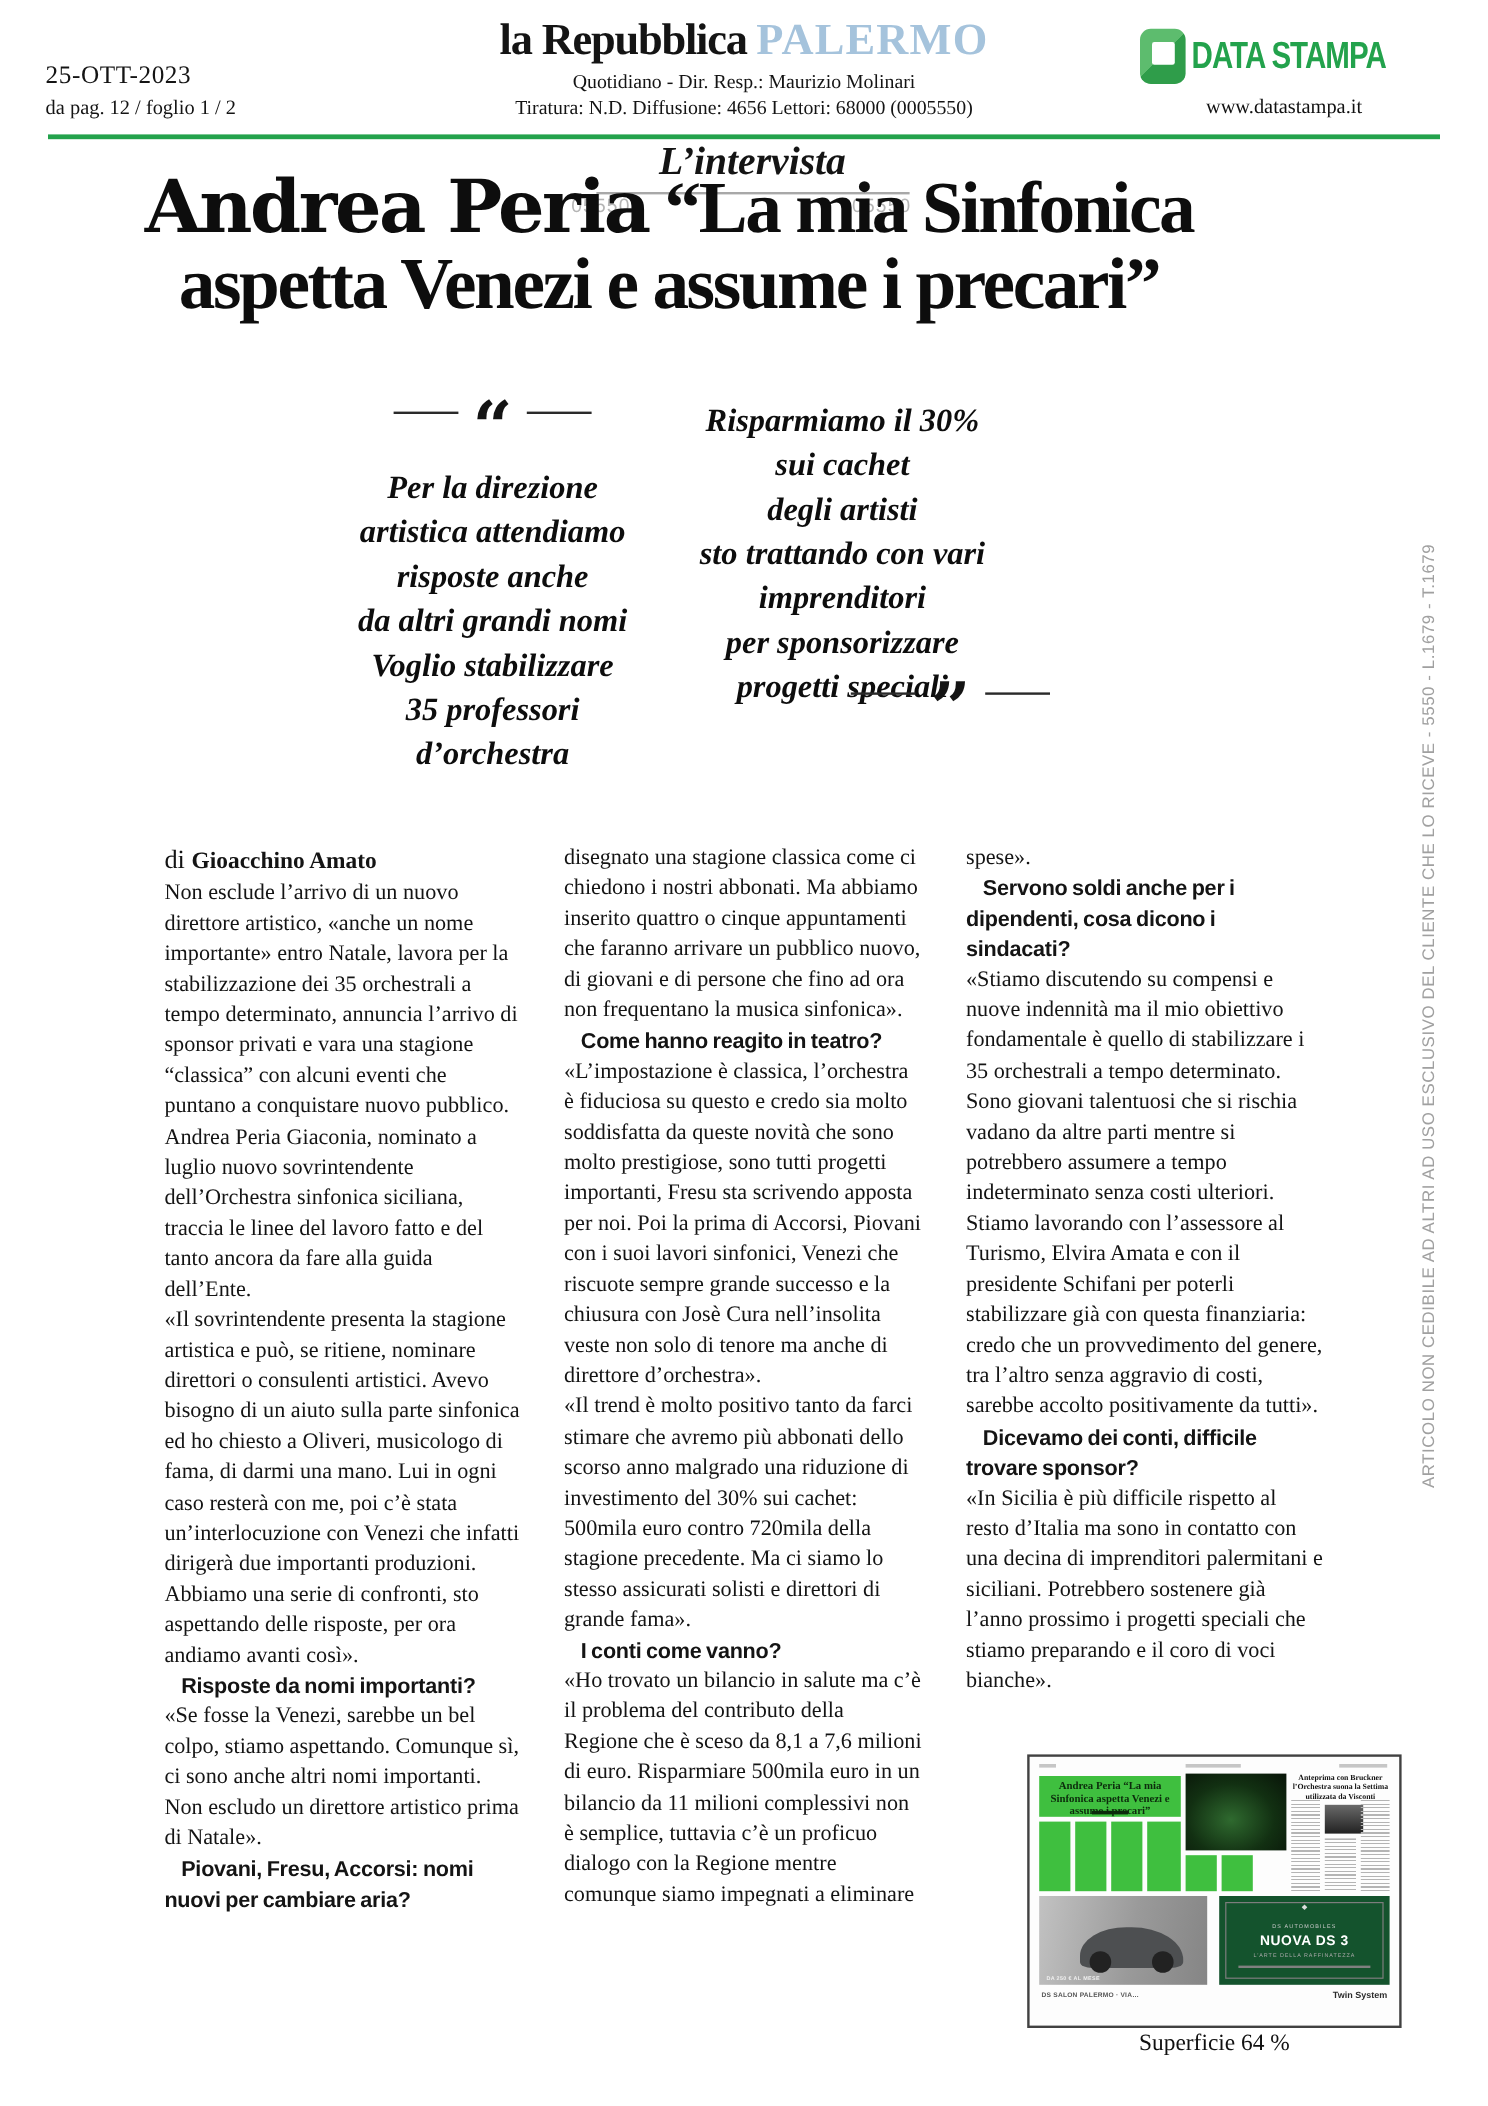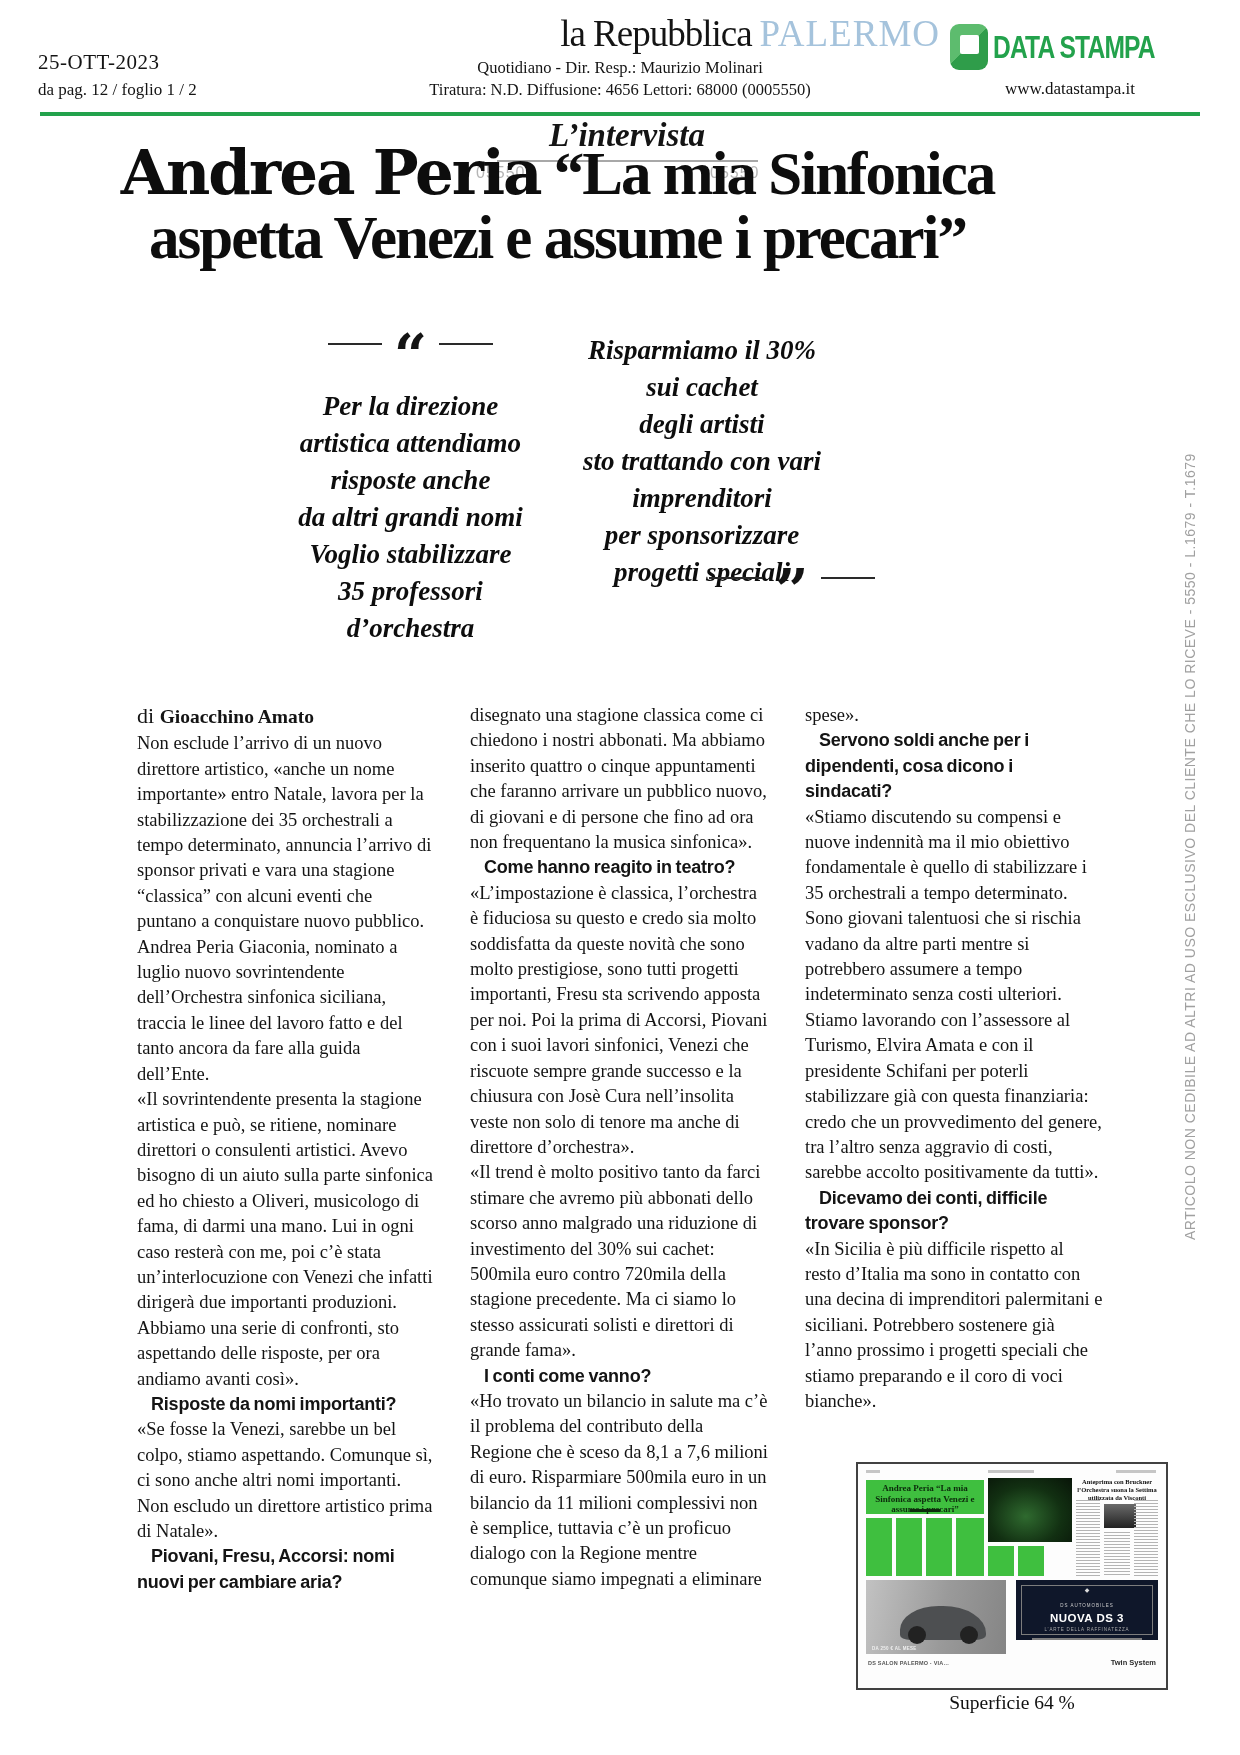--- a/index.html
+++ b/index.html
@@ -12,21 +12,21 @@
   }
   html,body{margin:0;padding:0;background:#ffffff;}
   #page{position:relative;width:1240px;height:1755px;background:#fff;overflow:hidden;
         font-family:"Liberation Serif",serif;color:var(--ink);}
 
   
   .hdr-left{position:absolute;left:38px;top:50px;}
   .hdr-date{font-size:21px;letter-spacing:.5px;}
   .hdr-page{font-size:17px;margin-top:5px;}
   .hdr-center{position:absolute;left:300px;top:14px;width:640px;text-align:center;}
-  .logo{font-size:37px;font-weight:400;letter-spacing:-1px;line-height:40px;text-align:right;}
+  .logo{font-size:37px;font-weight:700;letter-spacing:-1px;line-height:40px;}
   .logo .blue{color:var(--palermo-blue);margin-left:8px;letter-spacing:1px;}
   .hdr-sub{font-size:16.5px;margin-top:4px;}
   .hdr-sub + .hdr-sub{margin-top:2px;}
   .hdr-right{position:absolute;right:50px;top:24px;width:240px;text-align:center;}
   .ds-row{display:flex;align-items:center;justify-content:flex-start;gap:5px;}
   .ds-icon{position:relative;width:46px;height:46px;border-radius:9px;
            background:linear-gradient(135deg,#5dbc6e 0%,#5dbc6e 48%,#2f9d4a 48%);}
   .ds-icon .inner{position:absolute;left:10px;top:11px;width:19px;height:19px;background:#fff;border-radius:2px;}
   .ds-text{font-family:"Liberation Sans",sans-serif;font-weight:700;font-size:30px;
            color:var(--brand-green);letter-spacing:-1px;transform:scale(.82,1.05);transform-origin:left center;white-space:nowrap;}
@@ -94,21 +94,21 @@
   .t-rphoto{position:absolute;left:238px;top:36px;width:32px;height:24px;
             background:linear-gradient(#6a6a6a,#222);}
   .t-rtxt{position:absolute;background:repeating-linear-gradient(to bottom,#b4b4b4 0 1px,transparent 1px 3px);}
   .t-adL{position:absolute;left:0;top:112px;width:140px;height:74px;
          background:linear-gradient(100deg,#c2c2c2 0%,#9a9a9a 55%,#858585 100%);overflow:hidden;}
   .t-car{position:absolute;left:34px;top:26px;width:86px;height:34px;background:#4d4f51;
          border-radius:45% 50% 12% 12%/70% 80% 15% 15%;}
   .t-car::after{content:"";position:absolute;left:8px;bottom:-4px;width:18px;height:18px;border-radius:50%;background:#222;}
   .t-car::before{content:"";position:absolute;right:8px;bottom:-4px;width:18px;height:18px;border-radius:50%;background:#222;}
   .t-adL-cap{position:absolute;left:6px;bottom:3px;font:700 4.5px/5px "Liberation Sans",sans-serif;color:#f0f0f0;letter-spacing:.3px;}
-  .t-adR{position:absolute;left:150px;top:112px;width:142px;height:60px;background:#0f172a;
+  .t-adR{position:absolute;left:150px;top:112px;width:142px;height:74px;background:#14532d;
          color:#fff;text-align:center;}
   .t-adR .frame{position:absolute;inset:5px;border:1px solid #7d7d7d;}
   .t-adR .brand{font:400 4.5px/6px "Liberation Sans",sans-serif;color:#cdcdcd;letter-spacing:1px;margin-top:10px;}
   .t-adR .dsmark{font-size:6px;color:#ddd;line-height:6px;margin-top:7px;}
   .t-adR .title{font:700 11.5px/13px "Liberation Sans",sans-serif;letter-spacing:.5px;margin-top:3px;}
   .t-adR .tag{font:400 4.5px/6px "Liberation Sans",sans-serif;color:#a9a9a9;letter-spacing:.8px;margin-top:2px;}
   .t-adR .bar{margin:5px auto 0;width:78%;height:2px;background:#808080;}
   .t-capL{position:absolute;left:2px;top:192px;font:700 5.5px/7px "Liberation Sans",sans-serif;color:#555;letter-spacing:.2px;}
   .t-capR{position:absolute;right:2px;top:190px;font:700 7.5px/9px "Liberation Sans",sans-serif;color:#2b2b2b;}
   .surface{position:absolute;left:856px;top:1692px;width:312px;text-align:center;font-size:19.5px;color:#101010;}

